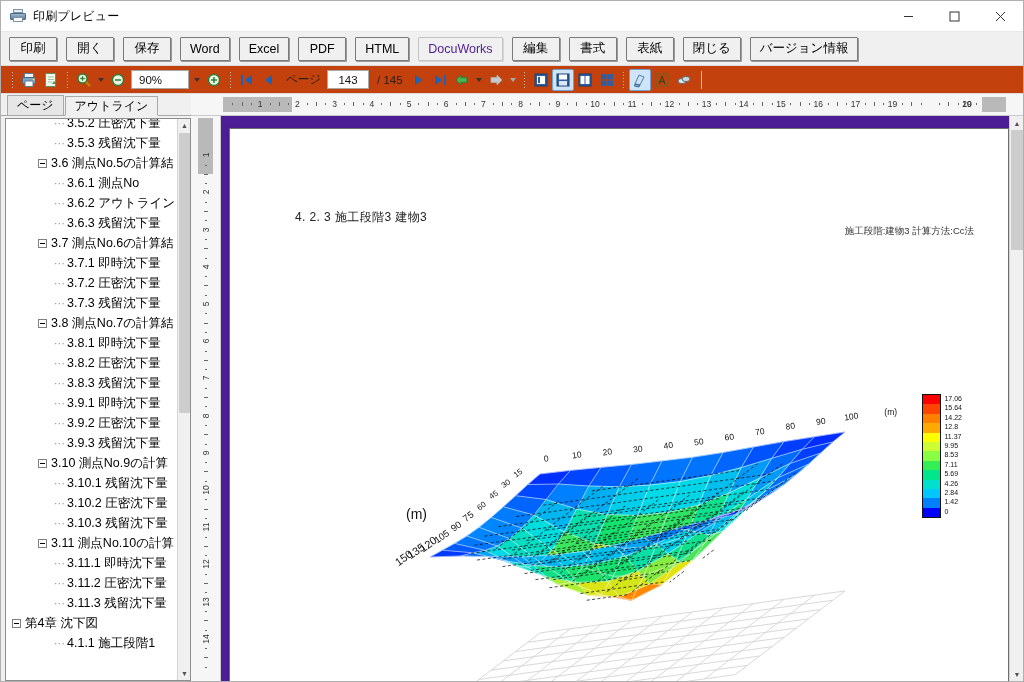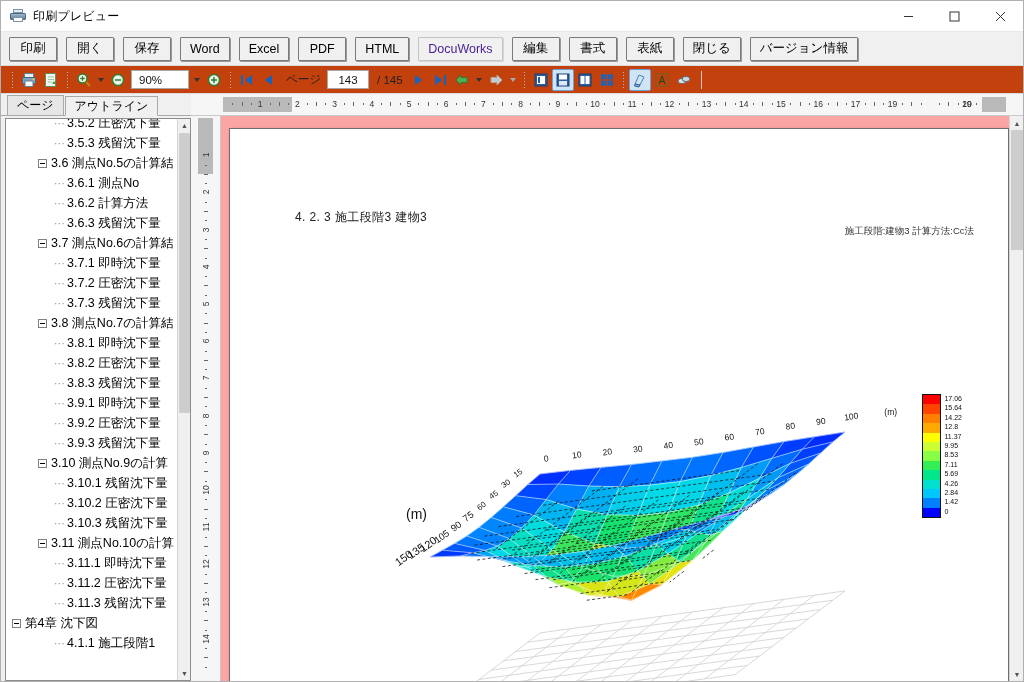--- a/index.html
+++ b/index.html
@@ -221,21 +221,21 @@
   }
   .vruler-margin { position: absolute; left: 7px; width: 15px; background: #b9b9b9; }
   .vnum {
     position: absolute; left: 15px; font-size: 8.5px; color: #333;
     transform: translate(-50%, -50%) rotate(-90deg); white-space: nowrap;
   }
   .vdot { position: absolute; left: 14px; width: 2px; height: 1px; background: #666; }
   .vmid { position: absolute; left: 13px; width: 4px; height: 1px; background: #666; }
 
   .canvas {
-    flex: 1; background: #fca5a5; position: relative; overflow: hidden;
+    flex: 1; background: #4c1d95; position: relative; overflow: hidden;
     min-width: 0;
   }
   .page {
     position: absolute; left: 8px; top: 12px;
     width: 780px; height: 660px;
     background: #fff;
     box-shadow: 2px 2px 4px rgba(0,0,0,.35);
     border: 1px solid #6e6e6e;
   }
   .page-heading {
@@ -491,21 +491,21 @@
               <span class="lbl">3.6 測点No.5の計算結</span>
             </div>
             <div class="trow">
               <span style="width: 45px; flex: 0 0 auto;"></span>
               <span class="leafdash">⋯</span>
               <span class="lbl">3.6.1 測点No</span>
             </div>
             <div class="trow">
               <span style="width: 45px; flex: 0 0 auto;"></span>
               <span class="leafdash">⋯</span>
-              <span class="lbl">3.6.2 計算方法</span>
+              <span class="lbl">3.6.2 アウトライン</span>
             </div>
             <div class="trow">
               <span style="width: 45px; flex: 0 0 auto;"></span>
               <span class="leafdash">⋯</span>
               <span class="lbl">3.6.3 残留沈下量</span>
             </div>
             <div class="trow">
               <span style="width: 32px; flex: 0 0 auto;"></span>
               <span class="expander">
                 <b></b>

